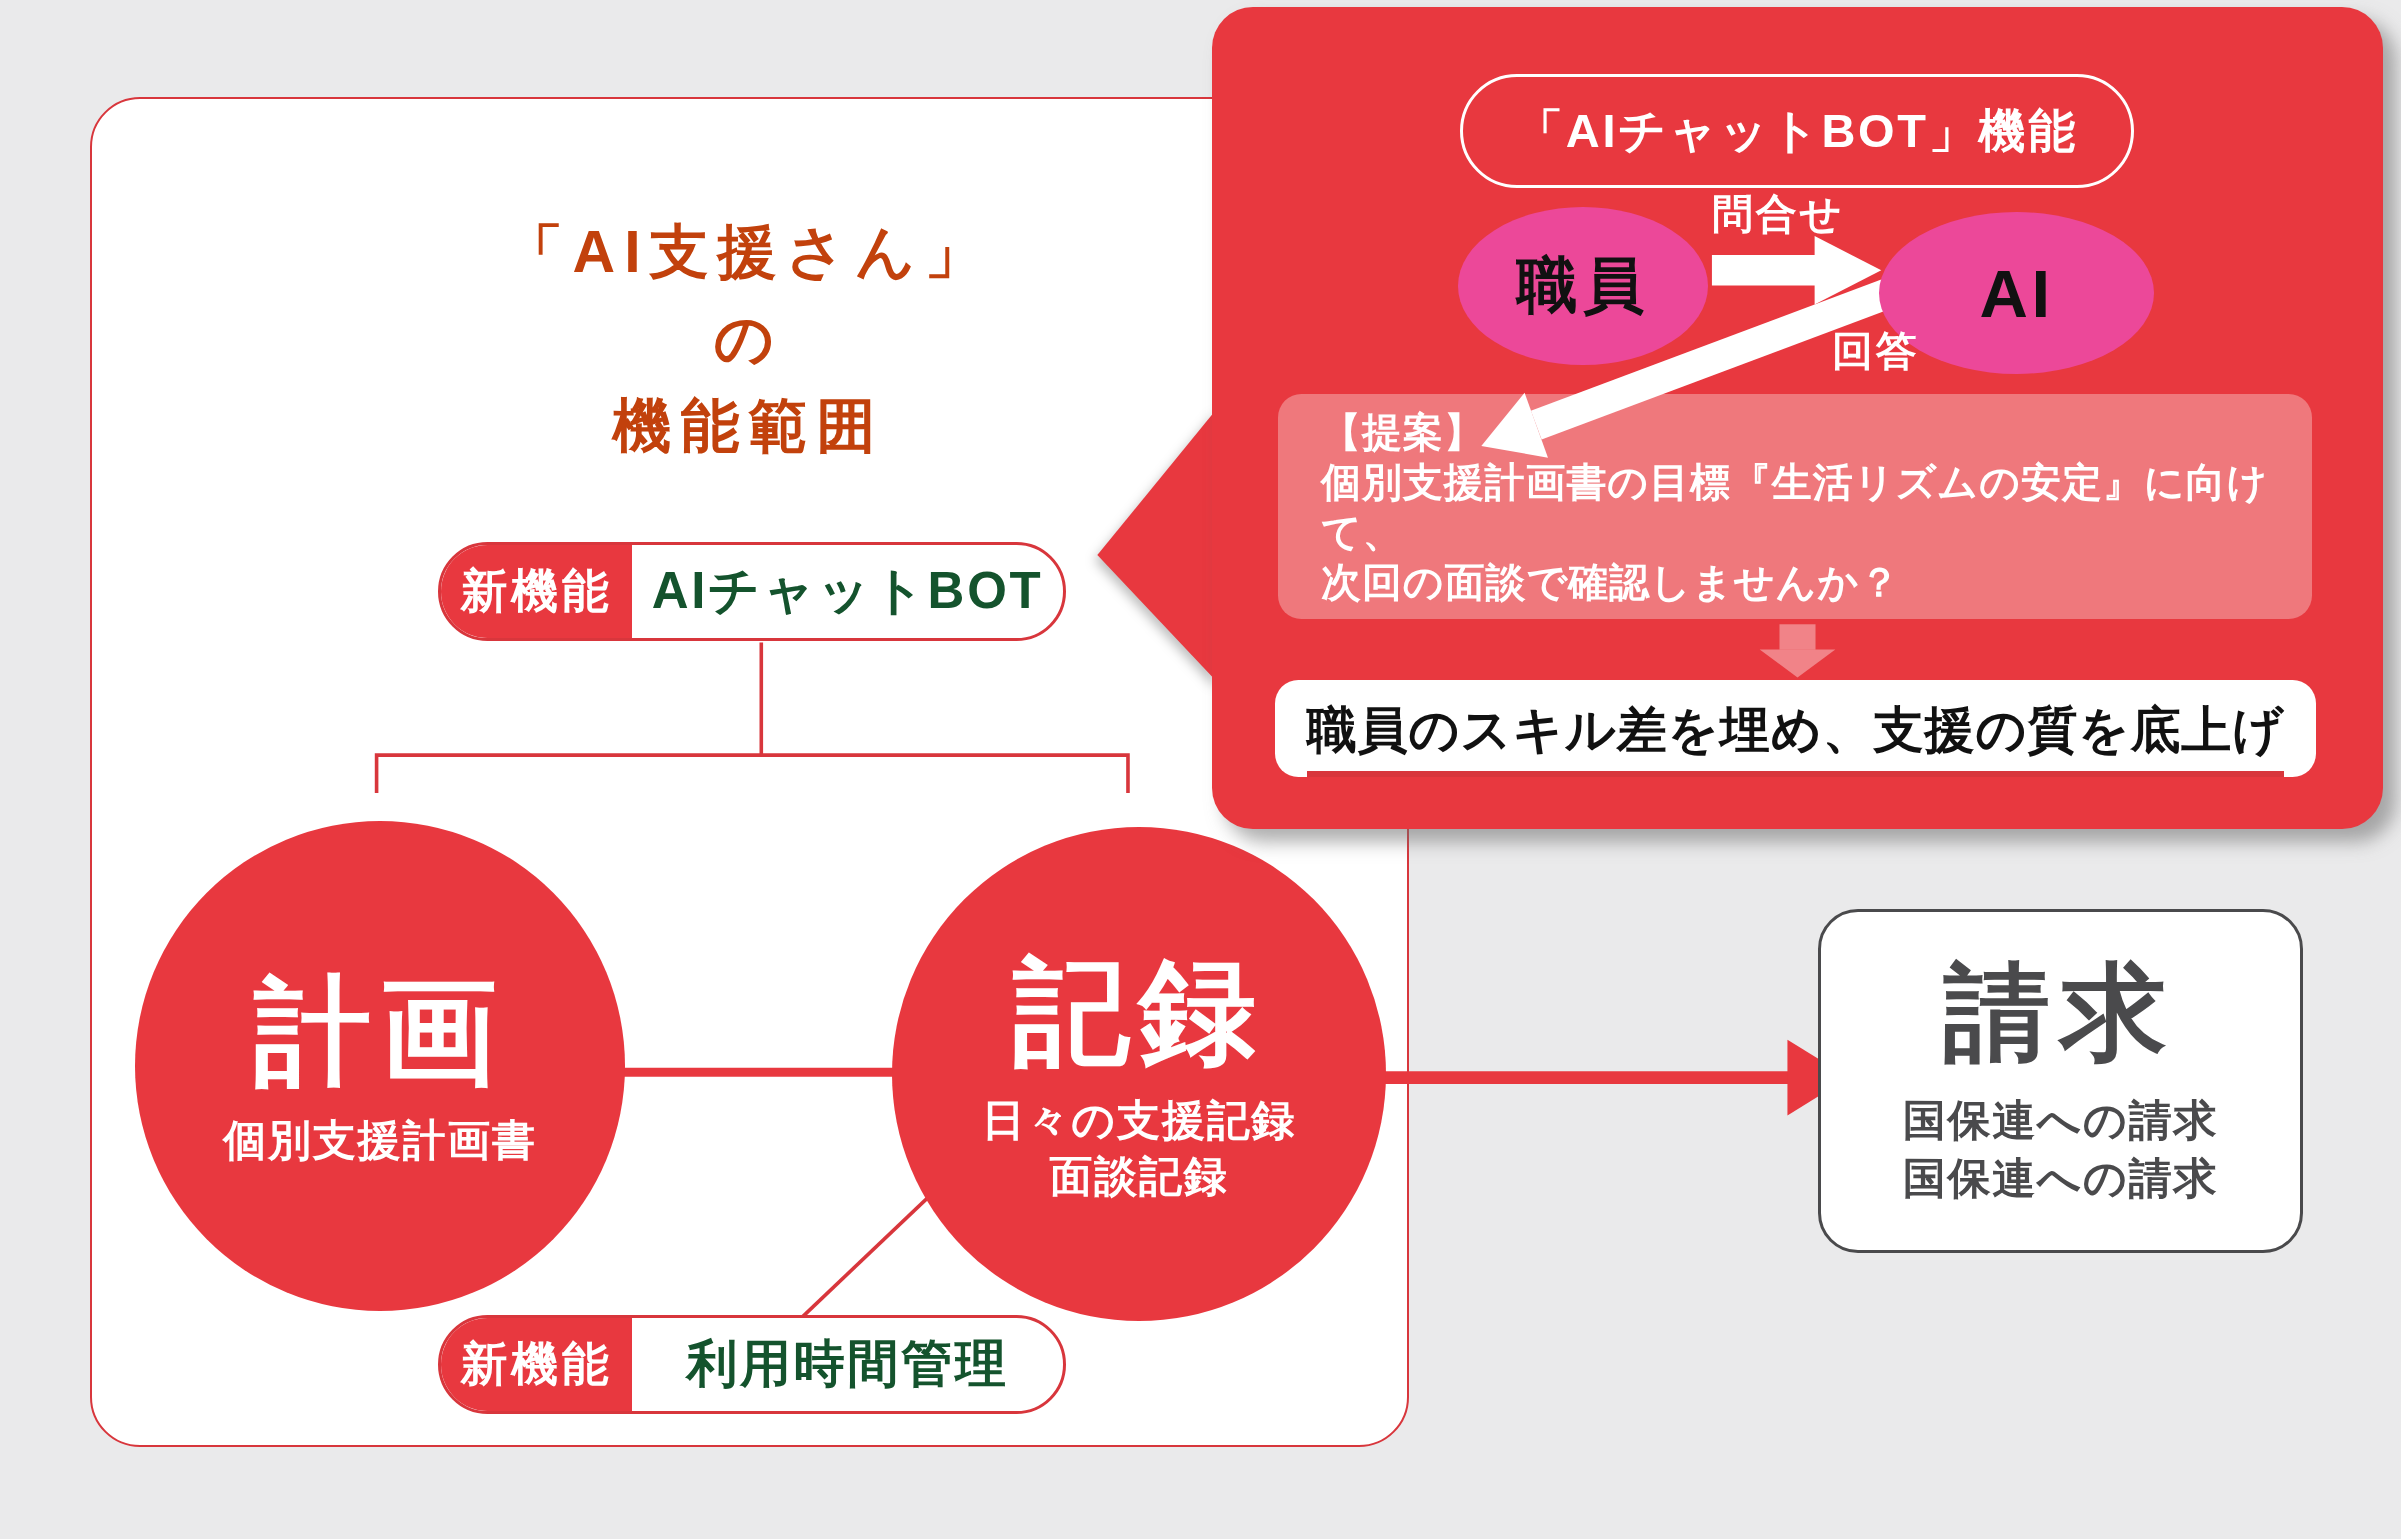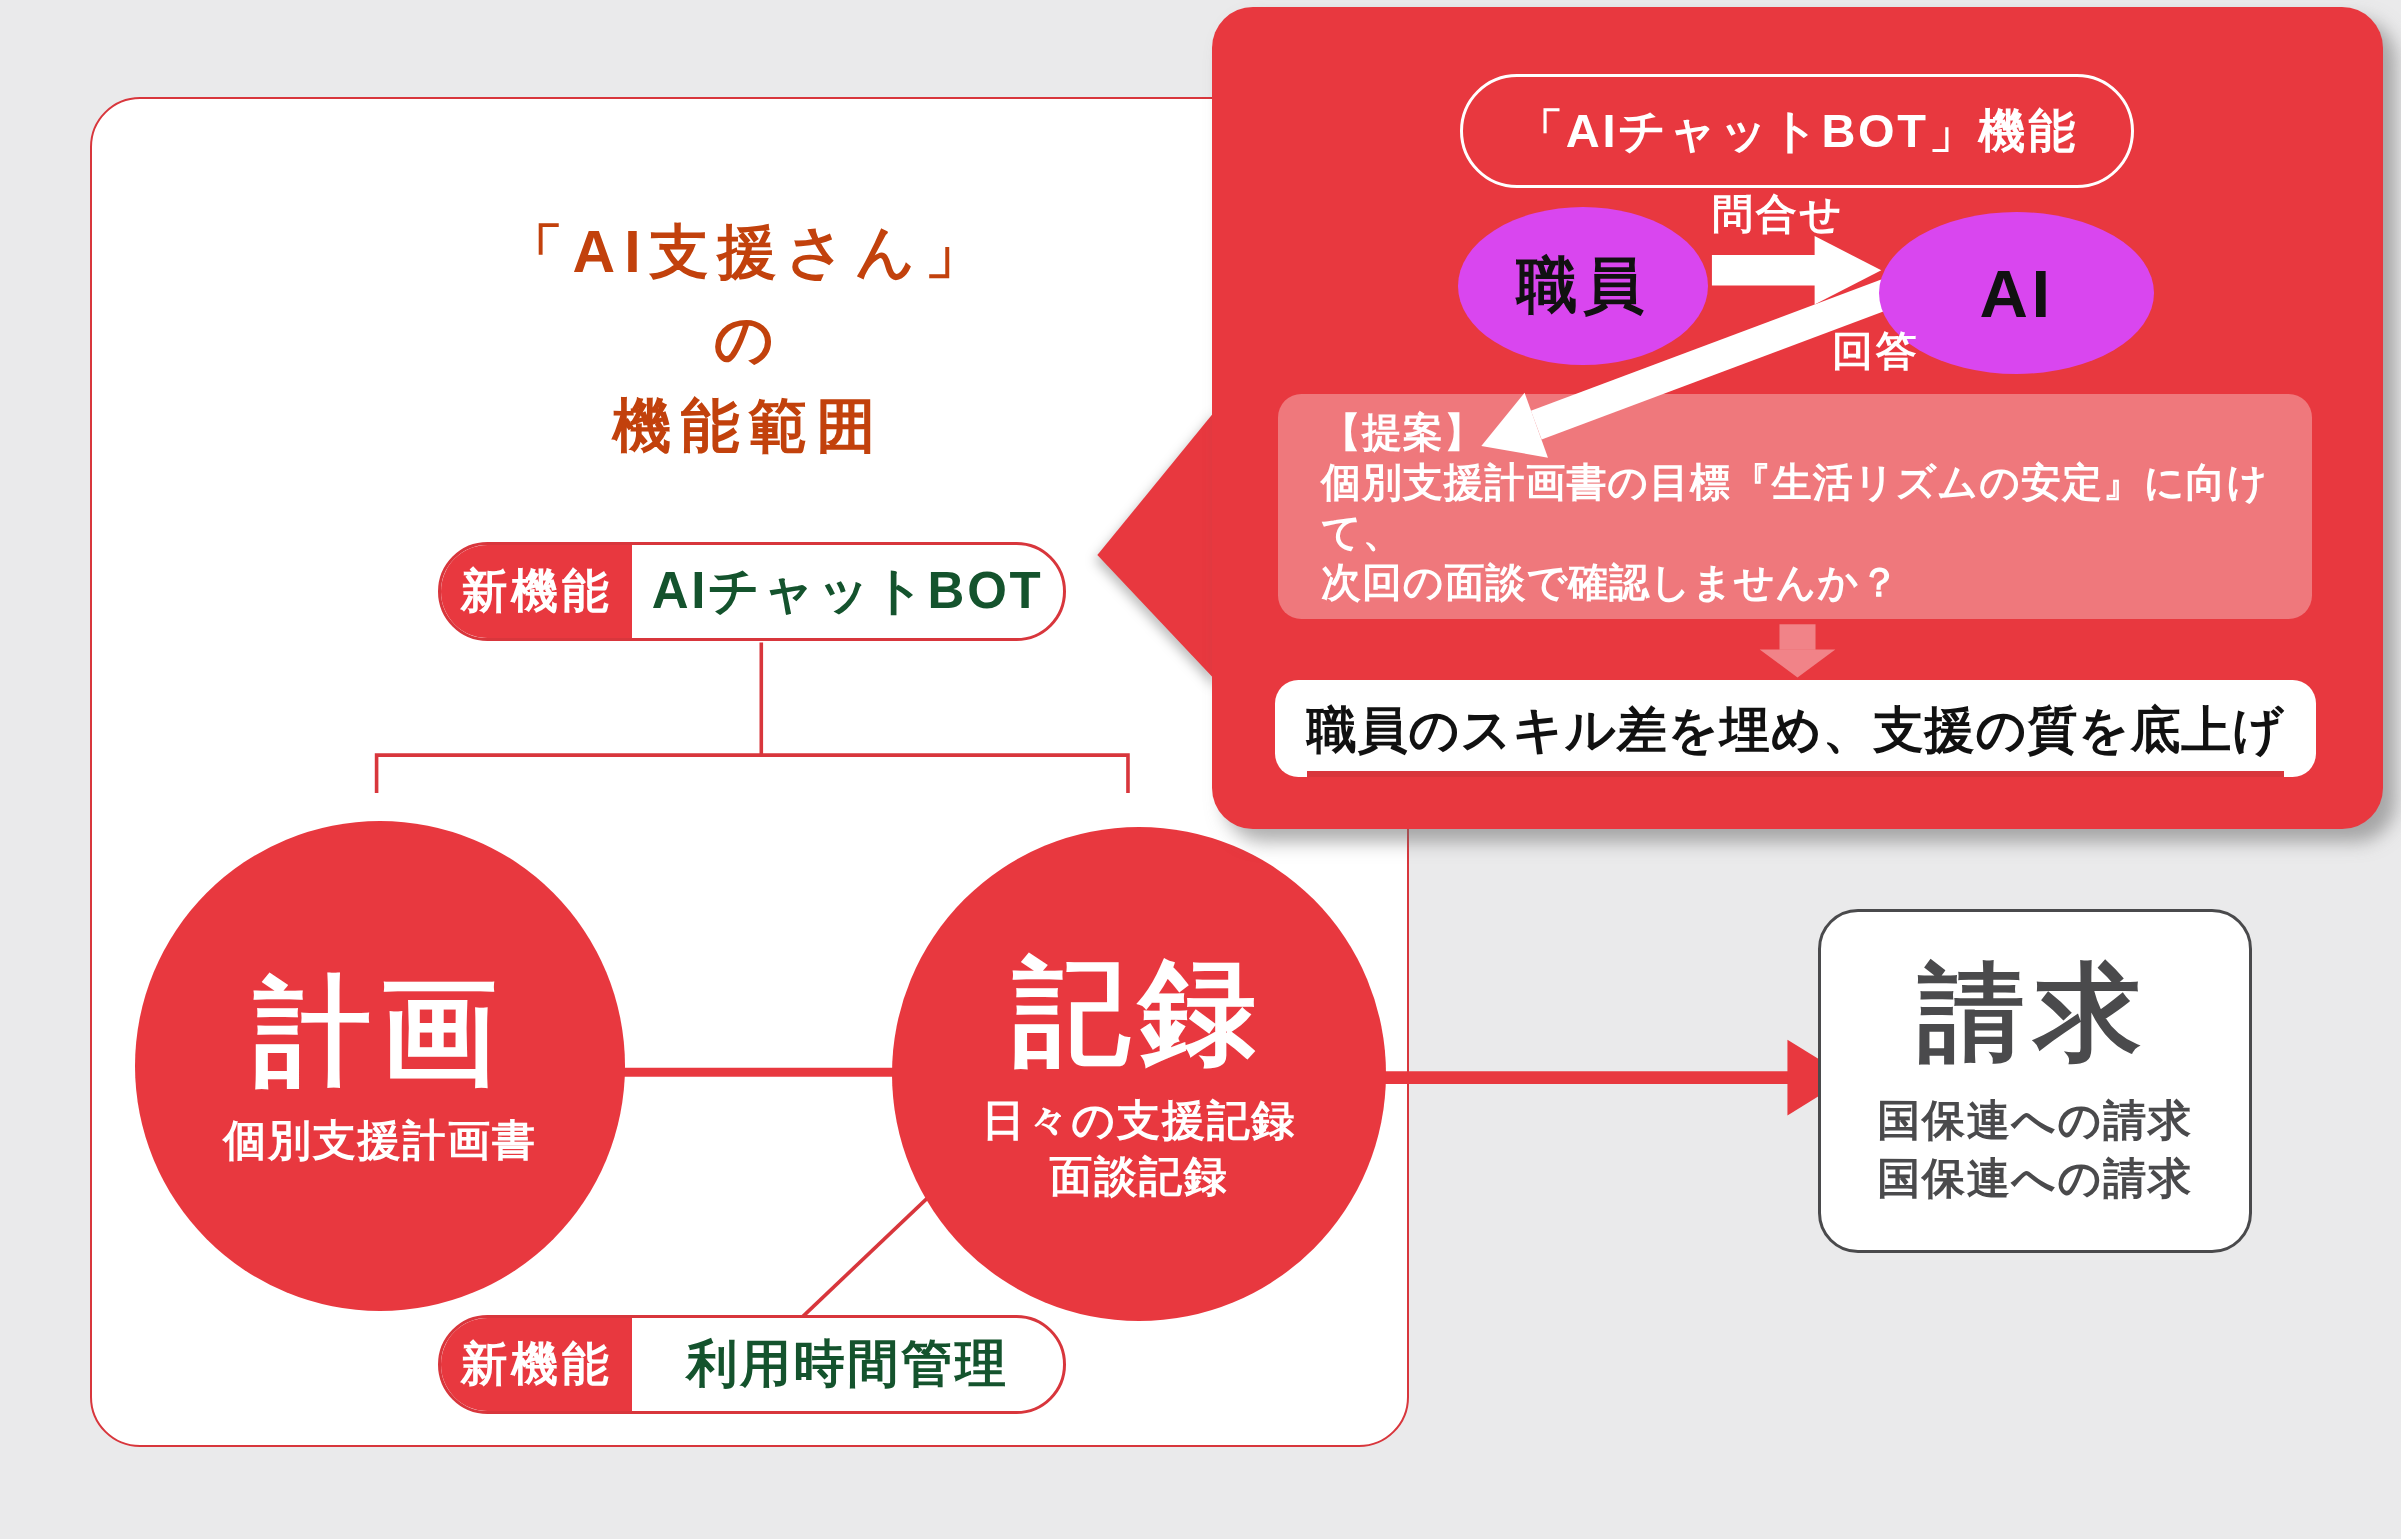--- a/index.html
+++ b/index.html
@@ -48,42 +48,42 @@
     display:flex;flex-direction:column;align-items:center;justify-content:center;
     z-index:3;
   }
   .circle-plan{left:135px;top:821px;width:490px;height:490px;}
   .circle-record{left:892px;top:827px;width:494px;height:494px;}
   .circle-title{font-size:117px;line-height:135px;letter-spacing:9px;}
   .circle-sub{font-size:43px;line-height:56px;letter-spacing:1.8px;margin-top:12.6px;}
 
   
   .billing{
-    left:1818px;top:909px;width:434px;height:344px;background:#fff;
+    left:1818px;top:909px;width:485px;height:344px;background:#fff;
     border:3.6px solid #4a4a4c;border-radius:40px;box-sizing:border-box;
     display:flex;flex-direction:column;align-items:center;justify-content:center;
     color:#4a4a4c;text-align:center;z-index:2;
   }
   .billing-title{font-size:106px;line-height:114px;letter-spacing:10.8px;}
   .billing-sub{font-size:43px;line-height:58px;letter-spacing:1.8px;margin-top:21.6px;}
 
   
   .callout{
     left:1212px;top:7.2px;width:1171px;height:822px;background:#e8383f;
     border-radius:41px;z-index:5;
     box-shadow:12.6px 12.6px 18px rgba(110,110,110,.55);
   }
   .callout-header{
     position:absolute;left:248px;top:67px;width:674px;height:114px;
     border:3.6px solid #fff;border-radius:59px;box-sizing:border-box;
     display:flex;align-items:center;justify-content:center;
     color:#fff;font-size:47px;letter-spacing:2.7px;
   }
   .oval{
-    position:absolute;background:#d946ef;border-radius:50%;color:#111;
+    position:absolute;background:#ec4899;border-radius:50%;color:#111;
     display:flex;align-items:center;justify-content:center;
   }
   .oval-staff{left:246px;top:200px;width:250px;height:158px;font-size:61px;letter-spacing:5.4px;}
   .oval-ai{left:667px;top:205px;width:275px;height:162px;font-size:67px;letter-spacing:3.6px;}
   .flow-label{position:absolute;color:#fff;font-size:41px;letter-spacing:2.7px;text-align:left;}
   .label-inquiry{left:500px;top:180px;width:171px;}
   .label-answer{left:620px;top:317px;width:135px;}
   .proposal{
     position:absolute;left:66px;top:387px;width:1034px;height:225px;
     background:rgba(255,255,255,.32);border-radius:23.4px;box-sizing:border-box;

